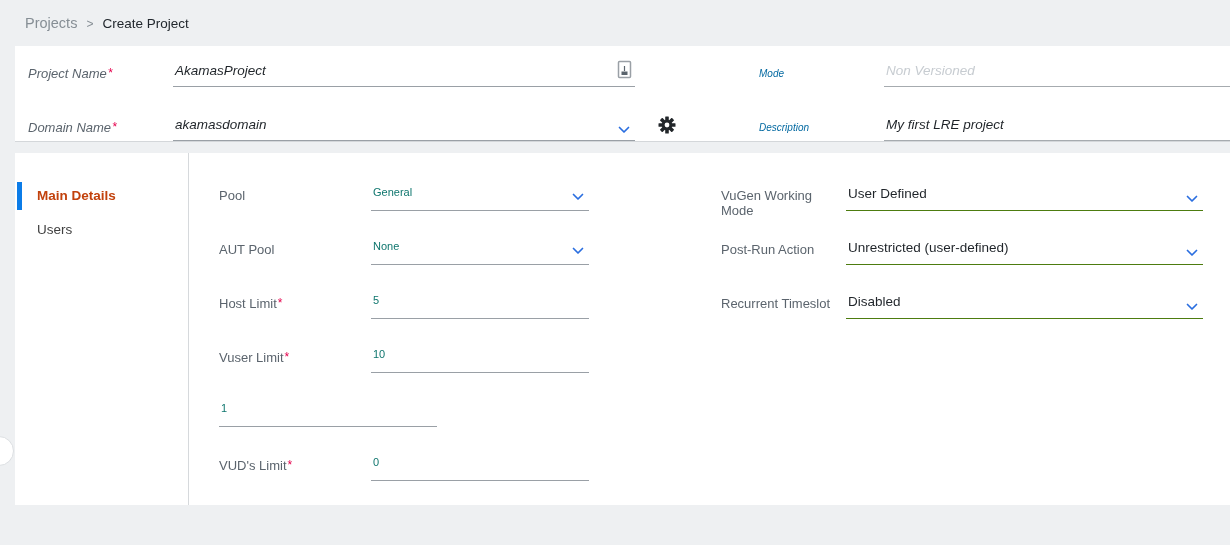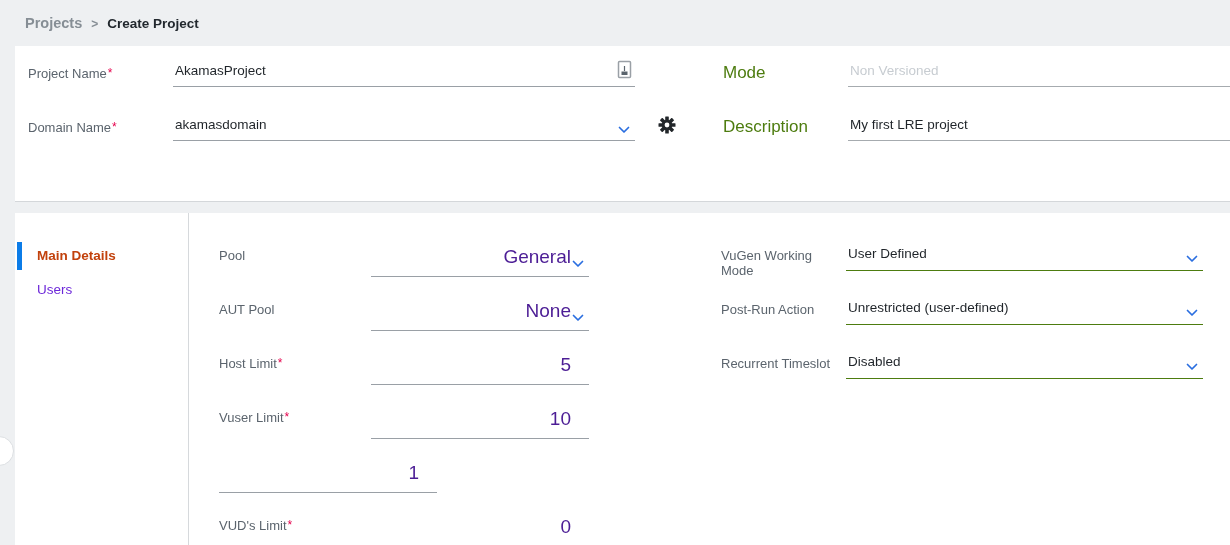--- a/index.html
+++ b/index.html
@@ -11,36 +11,36 @@
     position: relative;
   }
 
   
   .breadcrumb {
     height: 46px;
     display: flex;
     align-items: center;
     padding-left: 25px;
     gap: 9px;
-    font-weight: bold;
   }
   .crumb-root { color: #868e95; font-size: 14.5px; cursor: pointer; }
   .crumb-sep  { color: #868e95; font-size: 12px; padding-top: 1px; }
   .crumb-current { color: #22282e; font-size: 13.5px; }
 
   
   .panel1 {
     margin-left: 15px;
     background: #ffffff;
-    height: 156px;
+    height: 96px;
     border-bottom: 1px solid #d4d7da;
+    font-style: italic;
   }
   .p1row { height: 54px; display: flex; align-items: center; padding-left: 13px; }
   .p1label  { width: 145px; flex: none; font-size: 13px; color: #5b646d; }
-  .p1label2 { width: 125px; flex: none; font-size: 17px; color: #4d7c0f; }
+  .p1label2 { width: 125px; flex: none; font-size: 10px; color: #0369a1; margin-left: 36px; }
   .p1field {
     width: 462px; flex: none; position: relative;
     border-bottom: 1px solid #9aa0a6;
     padding: 4px 24px 7px 2px;
     font-size: 13.5px; color: #1f2429;
     min-height: 28px;
   }
   .p1gearzone { width: 88px; flex: none; display: flex; align-items: center; padding-left: 23px; }
   .p1field2 {
     flex: 1; position: relative;
@@ -62,21 +62,21 @@
     margin-top: 11px;
     background: #ffffff;
     height: 352px;
     display: flex;
   }
   .sidebar { width: 173px; flex: none; padding-top: 27px; }
   .side-item {
     position: relative;
     padding: 8px 0 8px 22px;
     font-size: 13.5px;
-    color: #6d28d9;
+    color: #404040;
     margin-bottom: 3px;
     cursor: pointer;
   }
   .side-item.active { font-weight: bold; color: #c2410c; }
   .side-item.active .active-bar {
     position: absolute; left: 2px; top: 2px;
     width: 5px; height: 28px; background: #0b7ce8;
   }
   .content {
     flex: 1;
@@ -87,23 +87,22 @@
   }
   .col-left  { width: 370px; flex: none; }
   .col-right { margin-left: 132px; width: 482px; flex: none; }
   .frow { height: 54px; display: flex; align-items: flex-start; }
   .flabel-l { width: 152px; flex: none; padding-top: 6px; font-size: 13px; color: #5b646d; }
   .flabel-r { width: 125px; flex: none; padding-top: 6px; font-size: 13px; color: #5b646d; }
   .ffield-l {
     width: 218px; flex: none; position: relative;
     border-bottom: 1px solid #9aa0a6;
     padding: 4px 18px 8px 2px;
-    font-size: 19px; color: #4c1d95;
+    font-size: 11px; color: #0f766e;
     min-height: 29px;
-    text-align: right;
   }
   .ffield-r {
     width: 357px; flex: none; position: relative;
     border-bottom: 1px solid #4d7c0f;
     padding: 4px 22px 8px 2px;
     font-size: 13.5px; color: #1f2429;
     min-height: 29px;
   }
 
   

